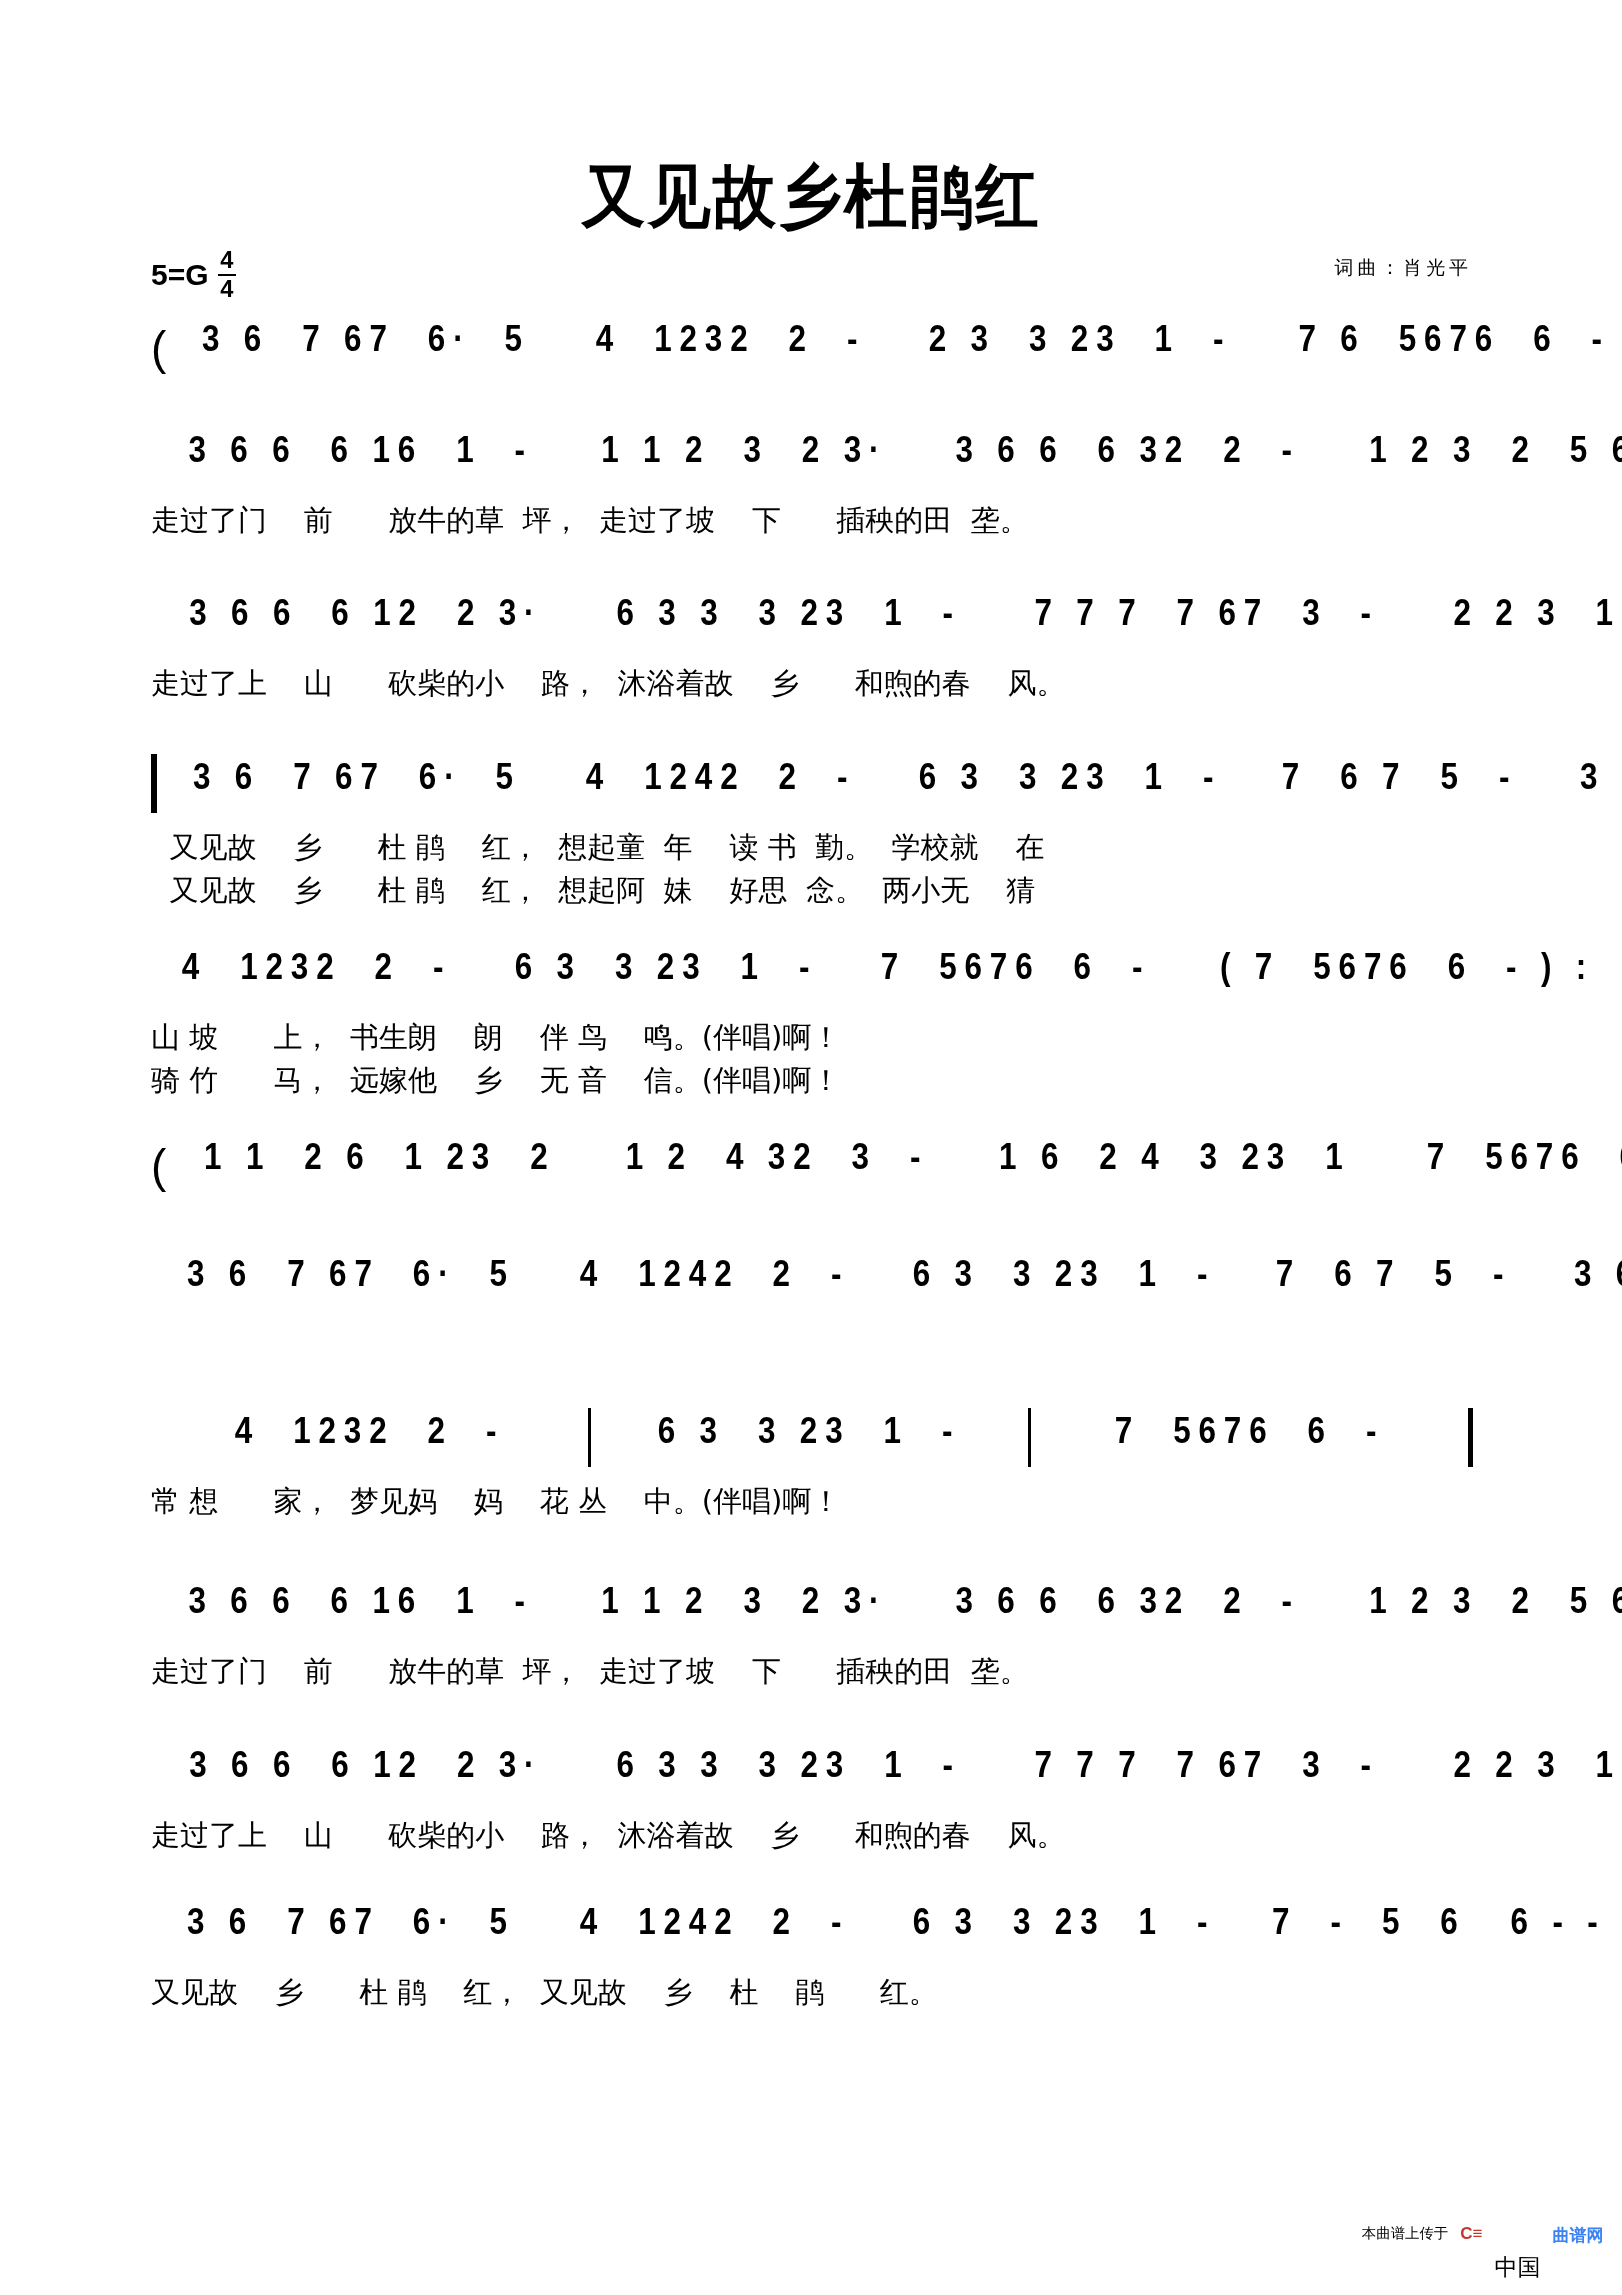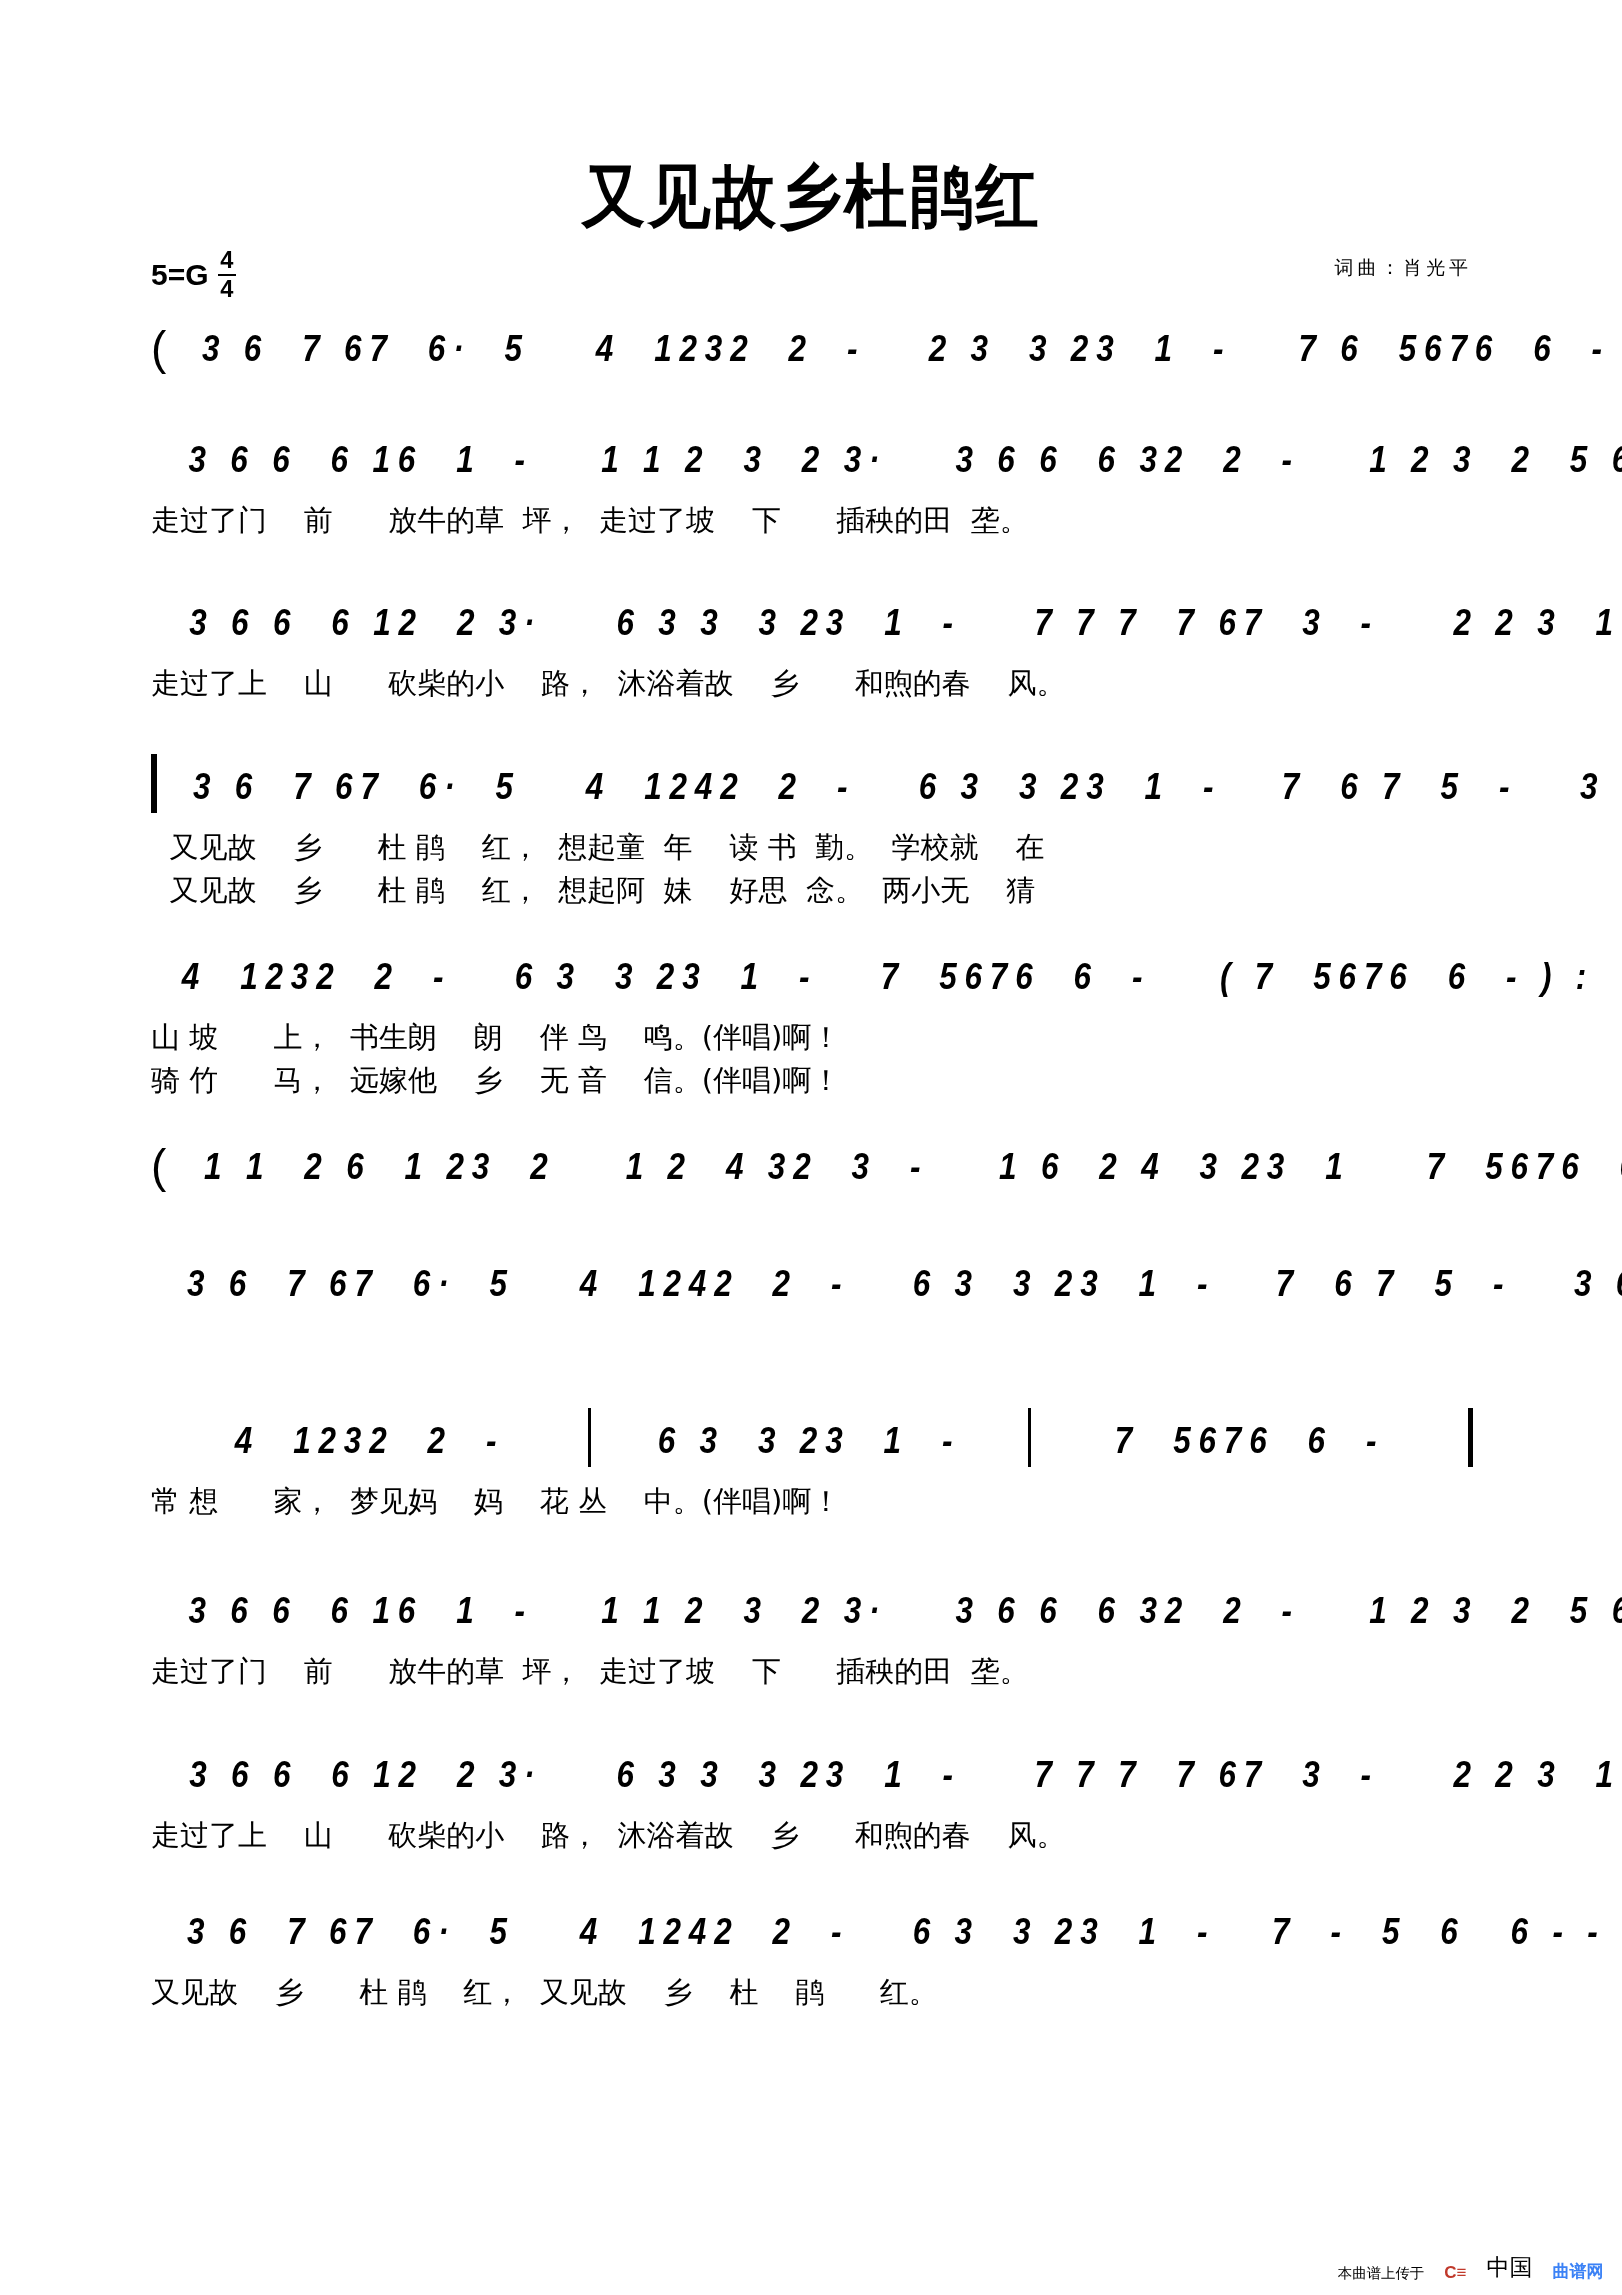--- a/index.html
+++ b/index.html
@@ -7,29 +7,29 @@
          font-family: "Liberation Sans", "DejaVu Sans", sans-serif; color: #000; }
   .title { position: absolute; top: 154px; left: 0; width: 1623px; text-align: center;
            font-family: "DejaVu Serif", "Liberation Serif", serif; font-size: 63px; font-weight: bold;
            letter-spacing: 2.6px; transform: scaleY(1.1); }
   .key { position: absolute; top: 249px; left: 151px; font-size: 30px; font-weight: bold; display: flex; align-items: center; }
   .frac { display: inline-flex; flex-direction: column; align-items: center; margin-left: 9.2px; font-size: 23.6px; line-height: 23.6px; }
   .frac .bar { width: 18.3px; height: 2.6px; background: #000; margin: 1.3px 0; }
   .credit { position: absolute; top: 255px; right: 151px; font-family: "DejaVu Sans", sans-serif; font-size: 19px; letter-spacing: 3.9px; }
   .system { position: absolute; left: 151px; width: 1322px; }
   .staff { display: flex; align-items: flex-end; height: 79px; position: relative; }
-  .measure { flex: 1; display: flex; align-items: flex-end; justify-content: space-around; height: 100%; padding: 0 6.5px; position: relative; font-style: italic; }
+  .measure { flex: 1; display: flex; align-items: center; justify-content: space-around; height: 100%; padding: 0 6.5px; position: relative; }
   .barline { width: 2.6px; height: 59px; background: #000; align-self: flex-end; margin-bottom: 11.8px; }
   .barline.double { width: 7.9px; border-left: 2.6px solid #000; border-right: 5.9px solid #000; background: transparent; box-sizing: border-box; }
   .barline.repeat-start { width: 13px; background: transparent; border-left: 6.5px solid #000; box-sizing: border-box; position: relative; }
   .notes { font-size: 37px; font-weight: bold; letter-spacing: 9.2px; white-space: pre; position: relative; padding-bottom: 17px;
            font-family: "Liberation Sans Narrow", "Liberation Sans", sans-serif; transform: scaleX(0.85); }
   .paren { font-size: 46px; font-weight: normal; padding-bottom: 11.8px; }
   .lyric { display: flex; font-family: "DejaVu Sans", sans-serif; font-size: 29px; letter-spacing: 0; margin-top: 3px; white-space: pre; }
-  .watermark { position: absolute; right: 19.6px; bottom: 11.8px; font-size: 14.4px; display: flex; align-items: flex-end; gap: 20px; }
+  .watermark { position: absolute; right: 19.6px; bottom: 11.8px; font-size: 14.4px; display: flex; align-items: flex-start; gap: 12px; }
   .wm-logo { color: #c0392b; font-weight: bold; font-size: 17px; }
   .wm-site { color: #3b82f6; font-weight: bold; font-size: 17px; }
 </style>
 </head>
 <body>
 
 <div class="title">又见故乡杜鹃红</div>
 
 <div class="key">
   <span>5=G</span>

